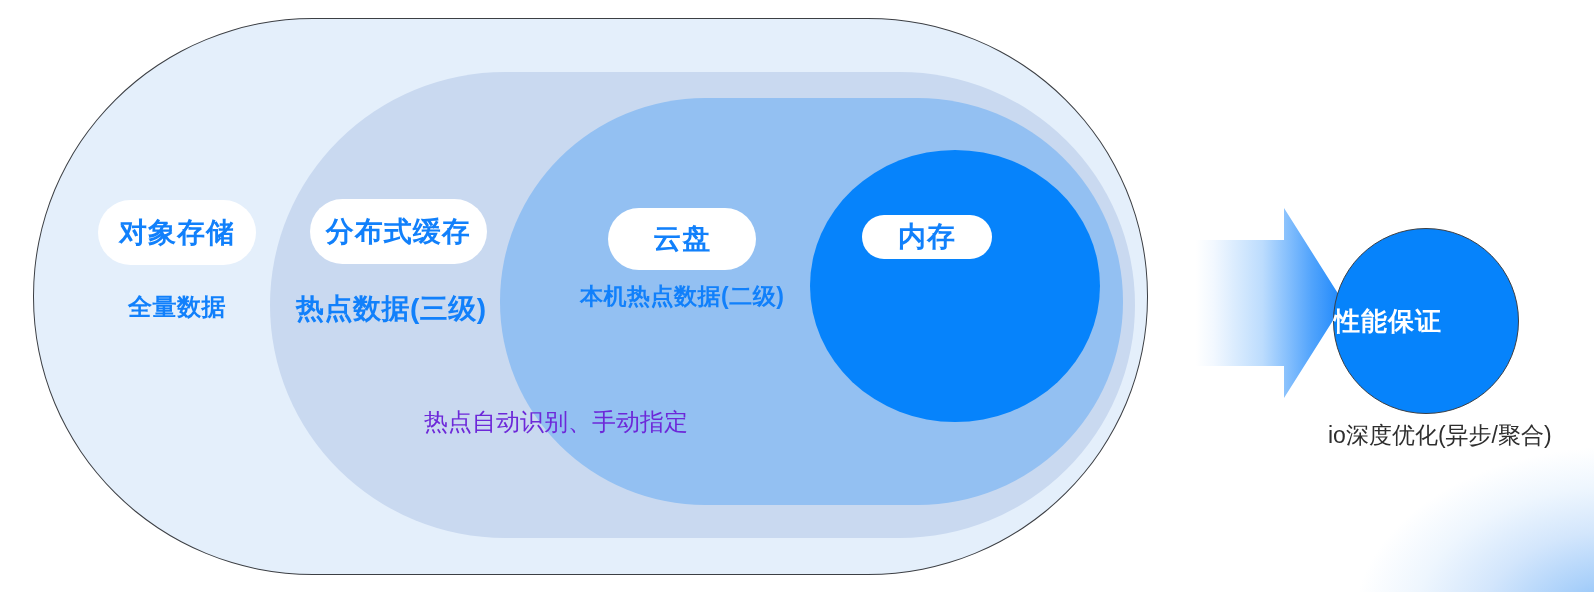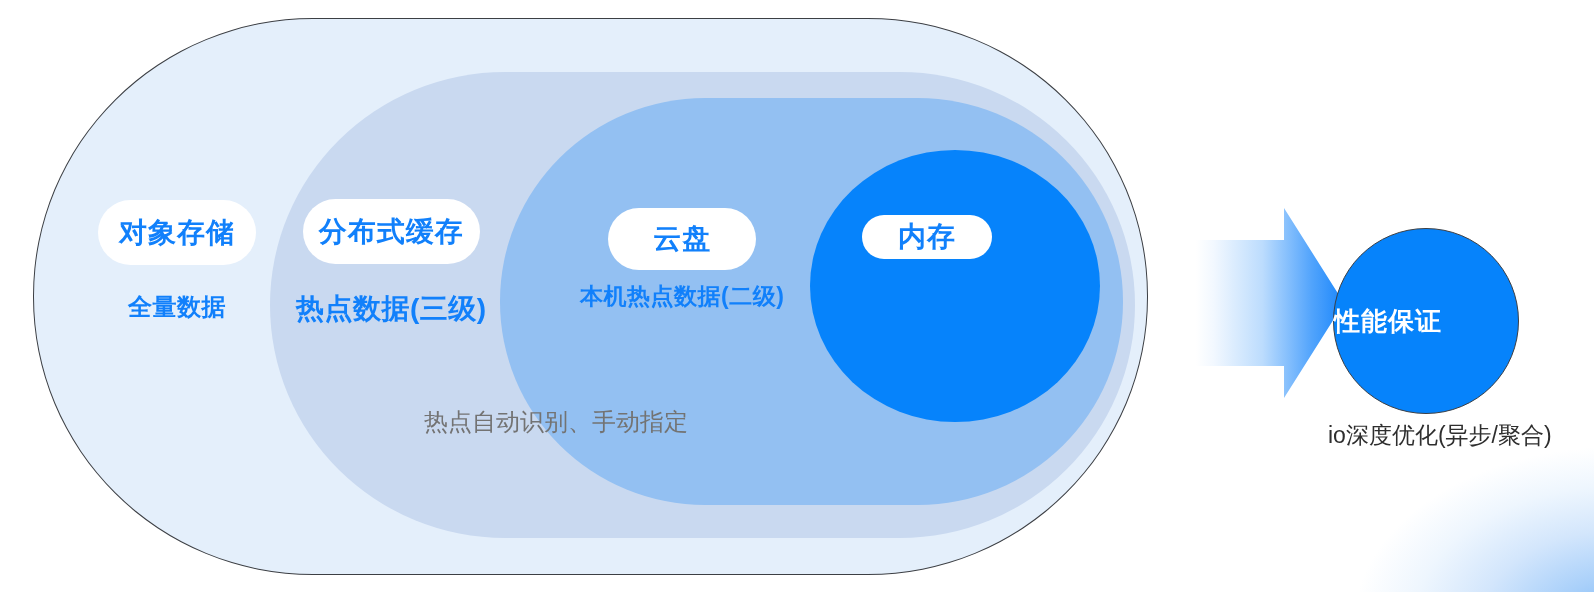--- a/index.html
+++ b/index.html
@@ -53,38 +53,38 @@
     color:#1180fb; letter-spacing:0.5px;
   }
   .caption.on-blue { color:#ffffff; }
 
   
   .col-1 { left:98px; top:200px; }
   .col-1 .pill { width:158px; height:65px; font-size:28px; }
   .col-1 .caption { font-size:24px; }
 
   
-  .col-2 { left:296px; top:199px; }
+  .col-2 { left:296px; top:199px;align-items:flex-end; }
   .col-2 .pill { width:177px; height:65px; font-size:28px; }
   .col-2 .caption { font-size:28px; }
 
   
   .col-3 { left:580px; top:208px; }
   .col-3 .pill { width:148px; height:62px; font-size:28px; }
   .col-3 .caption { font-size:23px; margin-top:11px; }
 
   
   .col-4 { left:862px; top:215px; }
   .col-4 .pill { width:130px; height:44px; font-size:28px; }
   .col-4 .caption { font-size:23px; margin-top:21px; }
 
   
   .hotspot-note {
     position:absolute; left:424px; top:406px;
-    font-size:24px; color:#737373; white-space:nowrap;
+    font-size:24px; color:#6d28d9; white-space:nowrap;
   }
 
   
   .arrow-wrap { position:absolute; left:1196px; top:208px; width:148px; height:190px; }
   .arrow-wrap svg { display:block; width:148px; height:190px; }
 
   
   .result-circle {
     position:absolute; left:1333px; top:228px; width:186px; height:186px;
     border-radius:50%;

